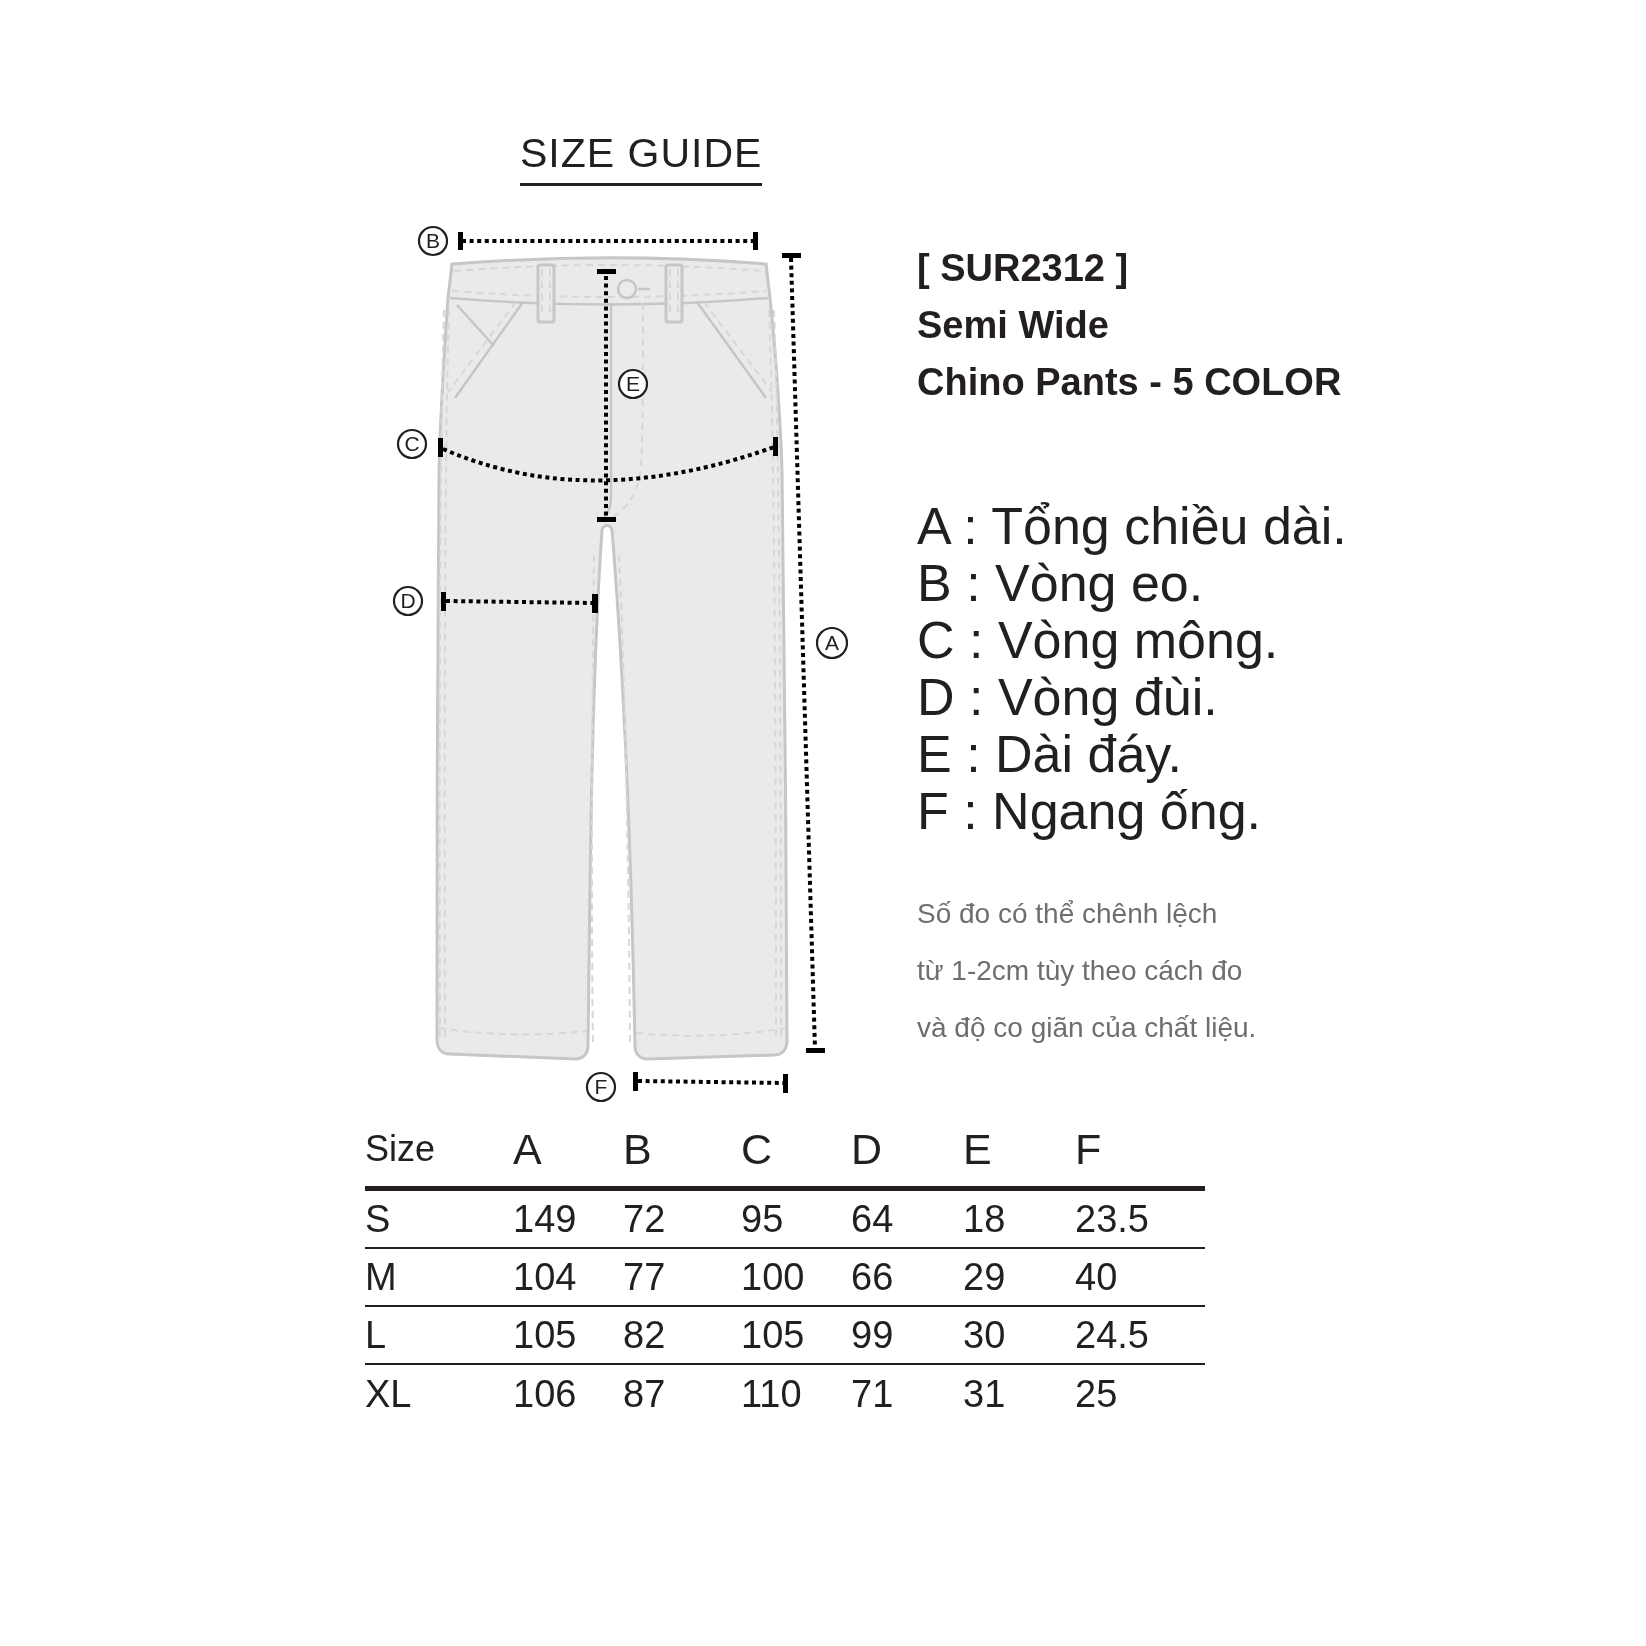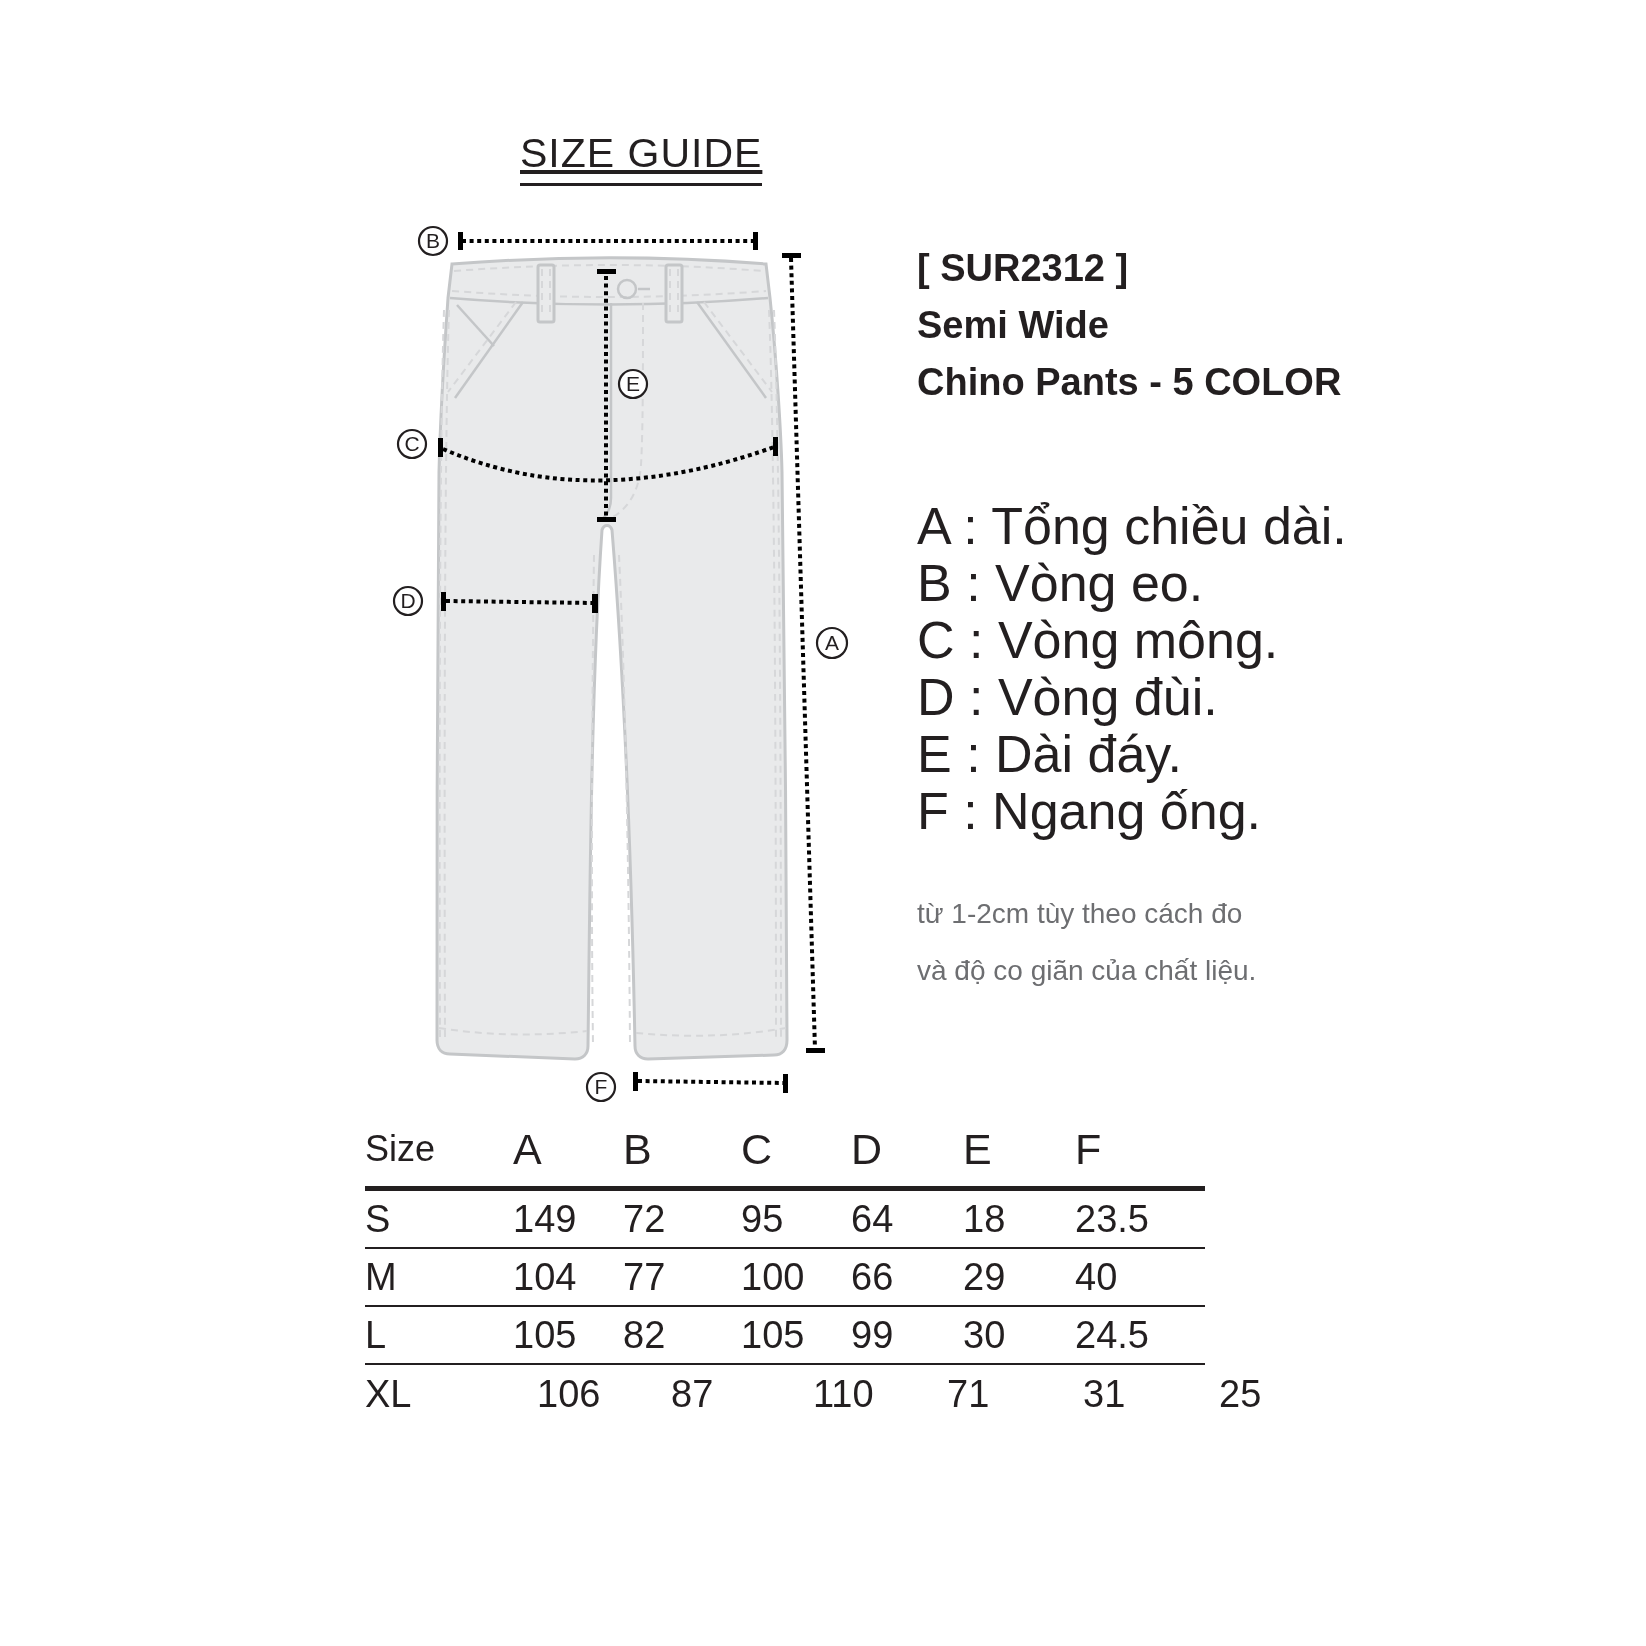--- a/index.html
+++ b/index.html
@@ -4,42 +4,42 @@
 <style>
   html,body{margin:0;padding:0;}
   body{
     width:1646px;height:1646px;background:#ffffff;position:relative;overflow:hidden;
     font-family:"Liberation Sans","DejaVu Sans",sans-serif;color:#231f20;
   }
   .abs{position:absolute;}
   
   .page-title{
     left:520px;top:133px;font-size:41px;letter-spacing:1px;line-height:1;
-    padding-bottom:9px;border-bottom:3px solid #231f20;white-space:nowrap;text-decoration:underline;
+    padding-bottom:9px;border-bottom:3px solid #231f20;white-space:nowrap;
   }
   
   .product-info{left:917px;top:240px;font-size:38px;font-weight:bold;line-height:57px;white-space:nowrap;}
   .legend{left:917px;top:498px;font-size:52px;line-height:57px;white-space:nowrap;}
   .note{left:917px;top:885px;font-size:28px;line-height:57px;color:#6d6e71;white-space:nowrap;}
   
   svg.diagram{left:0;top:0;width:1646px;height:1646px;}
   .pants-shape{fill:#e9eaeb;stroke:#c4c6c8;stroke-width:3;}
   .pants-line{fill:none;stroke:#c4c6c8;stroke-width:2.5;}
   .stitch{fill:none;stroke:#d6d7d9;stroke-width:2;stroke-dasharray:7 5;}
   .dot{stroke:#000;stroke-width:4;stroke-dasharray:4 3.6;fill:none;}
   .cap{fill:#000;}
   .badge{fill:#ffffff;stroke:#231f20;stroke-width:2.2;}
   .badge-letter{font-size:21px;fill:#231f20;text-anchor:middle;font-family:"Liberation Sans","DejaVu Sans",sans-serif;}
   
   .size-table{left:365px;top:1112px;width:840px;}
   .t-row{display:grid;grid-template-columns:148px 110px 118px 110px 112px 112px 130px;align-items:center;}
   .t-head{height:74px;border-bottom:5px solid #231f20;font-size:43px;}
   .t-head .col-size{font-size:36px;}
   .t-body{height:56px;border-bottom:2px solid #231f20;font-size:38px;}
-  .t-body.last{border-bottom:none;height:58px;gap:24px;}
+  .t-body.last{border-bottom:none;height:58px;}
 </style>
 </head>
 <body>
 
 <svg class="diagram abs" viewBox="0 0 1646 1646">
   <g>
 
     <path class="pants-shape" d="
       M452,264 C555,256 665,256 766,264 L770,298
       C776,355 781,430 782,472 C785,640 786,860 787,1040
@@ -133,20 +133,21 @@
 <div class="abs legend">
   <div>A : Tổng chiều dài.</div>
   <div>B : Vòng eo.</div>
   <div>C : Vòng mông.</div>
   <div>D : Vòng đùi.</div>
   <div>E : Dài đáy.</div>
   <div>F : Ngang ống.</div>
 </div>
 
 <div class="abs note">
+  <div>Số đo có thể chênh lệch</div>
   <div>từ 1-2cm tùy theo cách đo</div>
   <div>và độ co giãn của chất liệu.</div>
 </div>
 
 <div class="abs size-table">
   <div class="t-row t-head">
     <div class="col-size">Size</div>
     <div>A</div>
     <div>B</div>
     <div>C</div>

